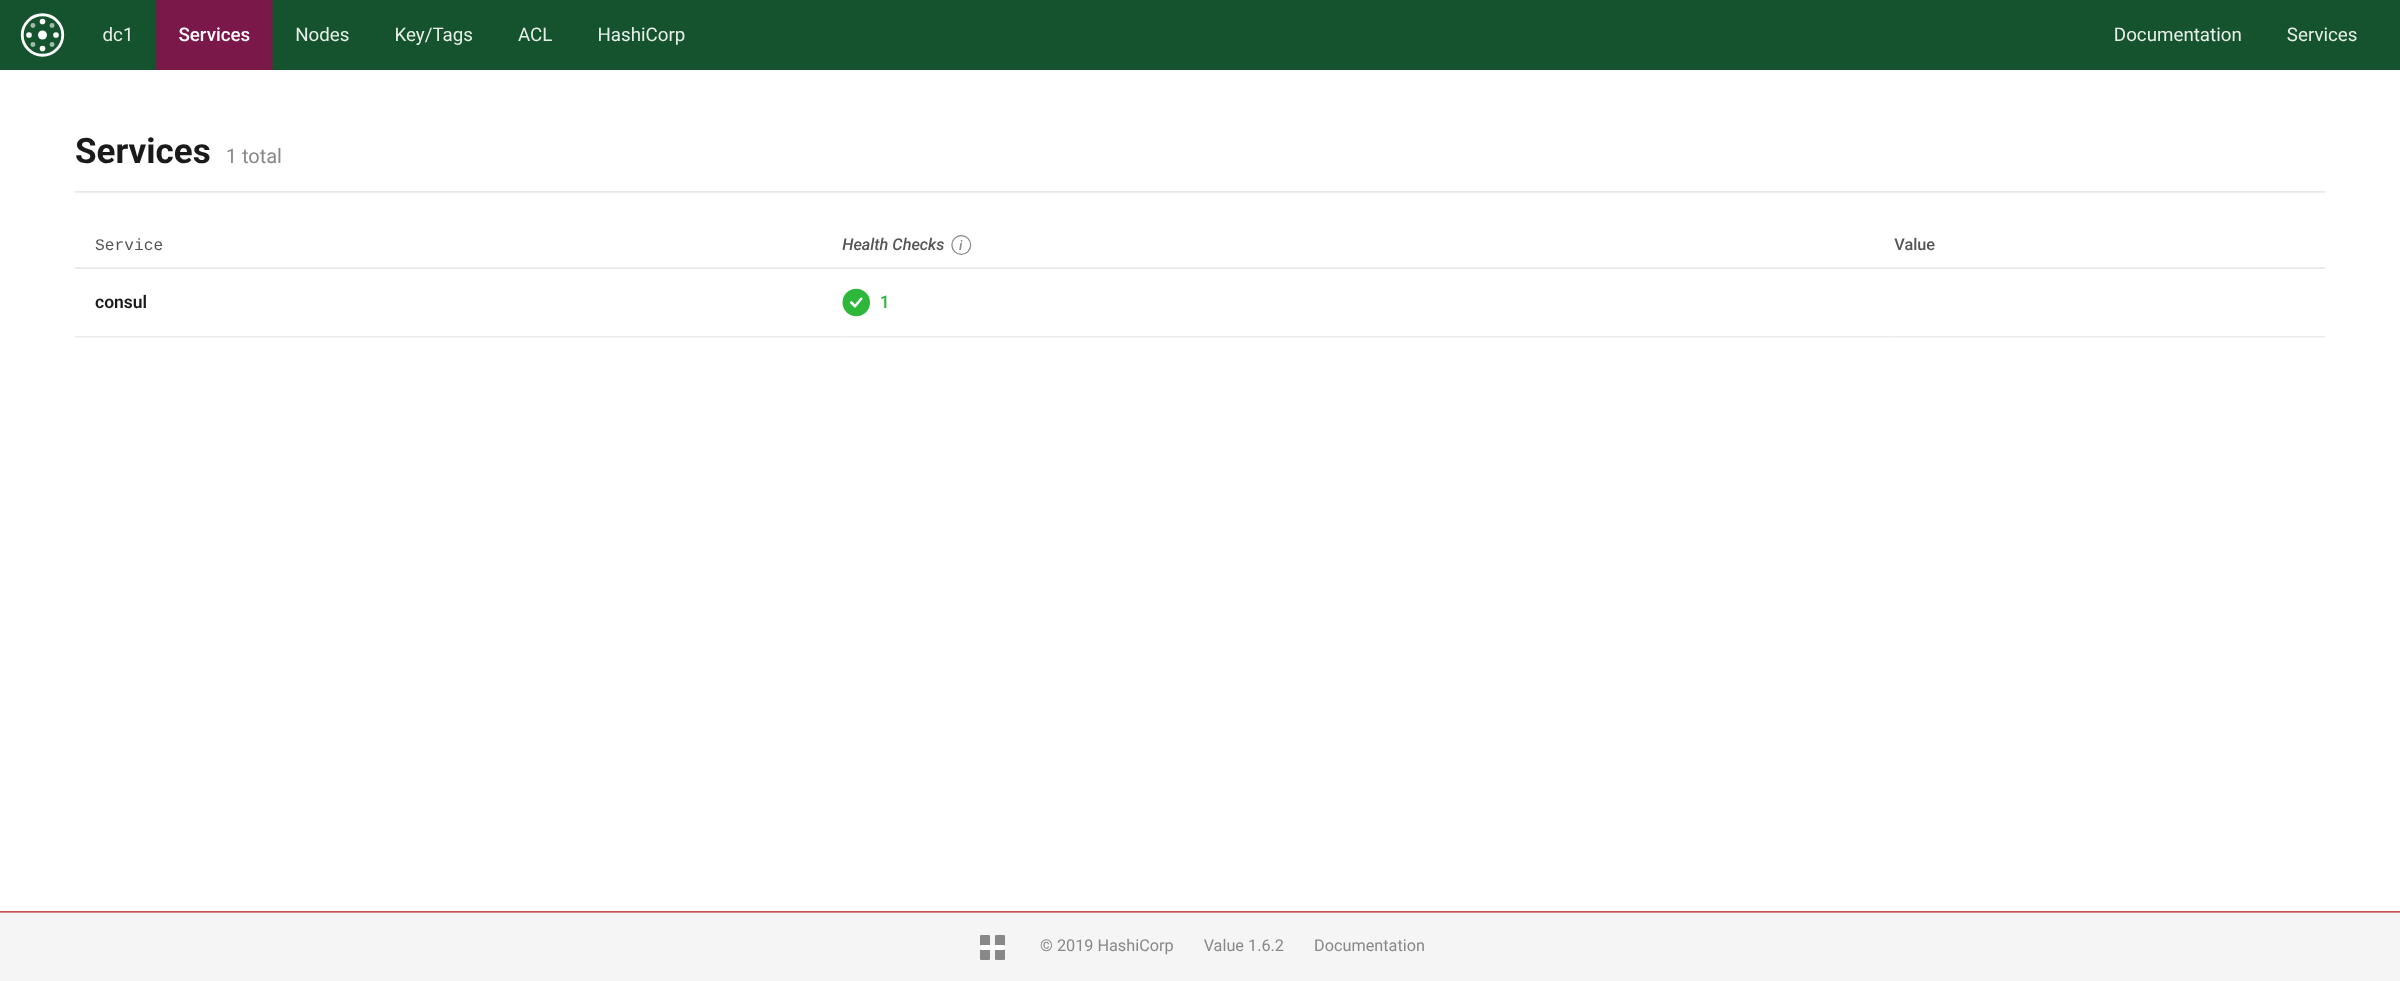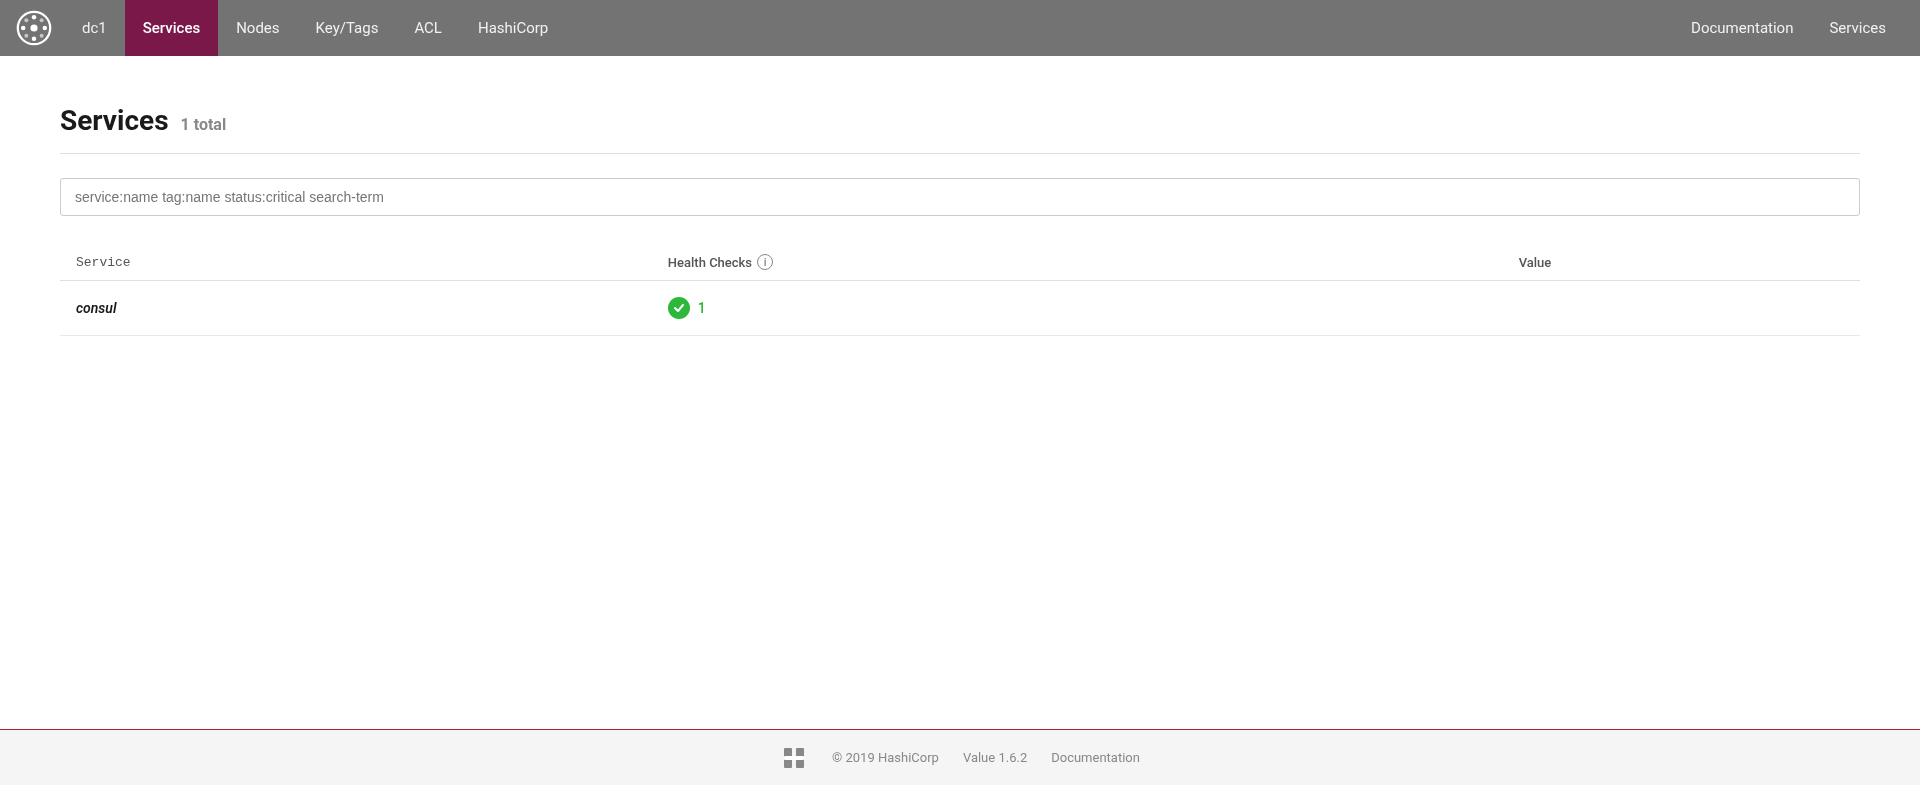--- a/index.html
+++ b/index.html
@@ -13,21 +13,21 @@
       font-size: 14px;
       background: #f5f5f5;
       color: #333;
       min-height: 785px;
       display: flex;
       flex-direction: column;
     }
 
     
     .navbar {
-      background-color: #737373;
+      background-color: #14532d;
       display: flex;
       align-items: center;
       height: 56px;
       padding: 3px 16px;
       flex-shrink: 0;
     }
 
     .navbar-logo {
       display: flex;
       align-items: center;
@@ -90,21 +90,21 @@
     .page-title {
       font-size: 28px;
       font-weight: 700;
       color: #1a1a1a;
       margin-right: 12px;
     }
 
     .page-subtitle {
       font-size: 16px;
       color: #888;
-      font-weight: 700;
+      font-weight: 400;
     }
 
     
     .search-container {
       margin-bottom: 28px;
     }
 
     .search-input {
       width: 100%;
       padding: 10px 14px;
@@ -137,20 +137,21 @@
 
     .services-table th:first-child {
       padding-left: 16px;
       font-family: Liberation Mono, monospace;
     }
 
     .health-checks-th {
       display: inline-flex;
       align-items: center;
       gap: 5px;
+      font-style: italic;
     }
 
     .info-icon {
       display: inline-flex;
       align-items: center;
       justify-content: center;
       width: 16px;
       height: 16px;
       border: 1px solid #888;
       border-radius: 50%;
@@ -168,21 +169,20 @@
       padding: 16px 16px 16px 0;
       font-size: 14px;
       color: #333;
       vertical-align: middle;
     }
 
     .services-table td:first-child {
       padding-left: 16px;
       font-weight: 600;
       color: #1a1a1a;
-      font-style: italic;
     }
 
     .health-status {
       display: flex;
       align-items: center;
       gap: 8px;
     }
 
     .health-check-icon {
       display: inline-flex;
@@ -271,23 +271,20 @@
   </div>
 </nav>
 
 <main class="main-content">
 
   <div class="page-header">
     <h1 class="page-title">Services</h1>
     <span class="page-subtitle">1 total</span>
   </div>
 
-  <div class="search-container">
-    <input type="text" class="search-input" placeholder="service:name tag:name status:critical search-term" style="">
-  </div>
 
   <table class="services-table">
     <thead>
       <tr>
         <th>Service</th>
         <th>
           <span class="health-checks-th">
             <span>Health Checks</span>
             <span class="info-icon">i</span>
           </span>

